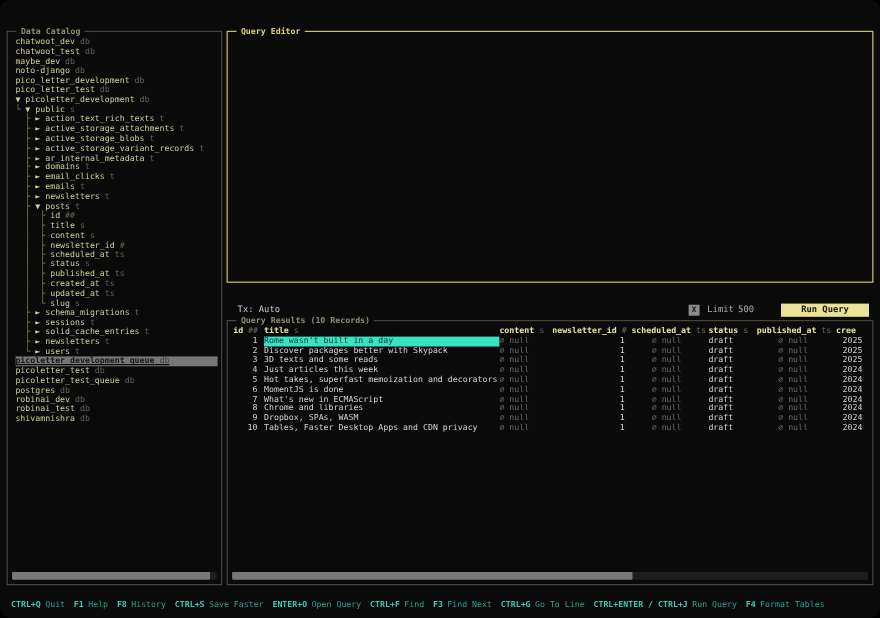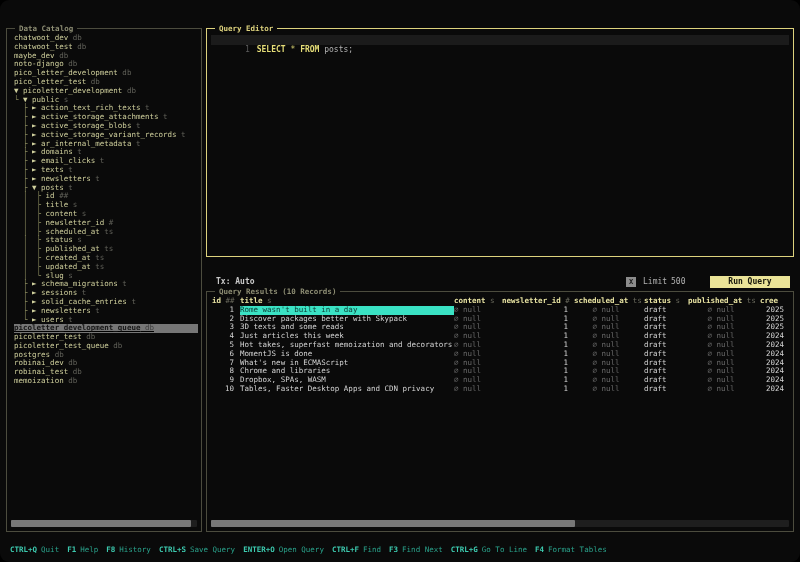--- a/index.html
+++ b/index.html
@@ -40,21 +40,21 @@
   
   .codeline { position:absolute; top:6px; left:4px; right:4px; height:10px; background:#1b1b1b;
               font-size:8px; line-height:10px; white-space:pre; }
   .gutter { color:#5c5c5c; padding:0 7px 0 5px; }
   .tok-kw { color:#e5dd78; font-weight:bold; }
   .tok-op { color:#d8d273; }
   .tok-plain { color:#b3b3b3; }
 
   
   .runbar { position:absolute; left:206px; top:275px; width:588px; height:14px; font-size:8px; }
-  .tx { position:absolute; left:10px; top:2px; color:#c9c9c9; white-space:pre;font-weight:bold; }
+  .tx { position:absolute; left:10px; top:2px; color:#c9c9c9; white-space:pre; }
   .checkbox { position:absolute; left:420px; top:2px; width:10px; height:10px; background:#8c8c8c;
               color:#161616; font-size:7px; font-weight:bold; text-align:center; line-height:10px; }
   .limit-label { position:absolute; left:437px; top:2px; color:#b2b2b2; }
   .limit-value { position:absolute; left:465px; top:2px; color:#b2b2b2; }
   .run-btn { position:absolute; right:4px; top:1px; width:80px; height:12px; background:#eae397;
              color:#15150a; font-weight:bold; text-align:center; line-height:12px; cursor:pointer; }
 
   
   .rtable { position:absolute; top:5px; left:5px; right:3px; bottom:14px; overflow:hidden;
             font-size:7.5px; line-height:8.8px; }
@@ -98,21 +98,21 @@
         <div class="trow"><span class="g"></span><span class="i"></span><span class="n">pico_letter_test</span><span class="t"> db</span></div>
         <div class="trow"><span class="g"></span><span class="i">▼ </span><span class="n">picoletter_development</span><span class="t"> db</span></div>
         <div class="trow"><span class="g">└ </span><span class="i">▼ </span><span class="n">public</span><span class="t"> s</span></div>
         <div class="trow"><span class="g">  ├ </span><span class="i">► </span><span class="n">action_text_rich_texts</span><span class="t"> t</span></div>
         <div class="trow"><span class="g">  ├ </span><span class="i">► </span><span class="n">active_storage_attachments</span><span class="t"> t</span></div>
         <div class="trow"><span class="g">  ├ </span><span class="i">► </span><span class="n">active_storage_blobs</span><span class="t"> t</span></div>
         <div class="trow"><span class="g">  ├ </span><span class="i">► </span><span class="n">active_storage_variant_records</span><span class="t"> t</span></div>
         <div class="trow"><span class="g">  ├ </span><span class="i">► </span><span class="n">ar_internal_metadata</span><span class="t"> t</span></div>
         <div class="trow"><span class="g">  ├ </span><span class="i">► </span><span class="n">domains</span><span class="t"> t</span></div>
         <div class="trow"><span class="g">  ├ </span><span class="i">► </span><span class="n">email_clicks</span><span class="t"> t</span></div>
-        <div class="trow"><span class="g">  ├ </span><span class="i">► </span><span class="n">texts</span><span class="t"> t</span></div>
+        <div class="trow"><span class="g">  ├ </span><span class="i">► </span><span class="n">emails</span><span class="t"> t</span></div>
         <div class="trow"><span class="g">  ├ </span><span class="i">► </span><span class="n">newsletters</span><span class="t"> t</span></div>
         <div class="trow"><span class="g">  ├ </span><span class="i">▼ </span><span class="n">posts</span><span class="t"> t</span></div>
         <div class="trow"><span class="g">  │  ├ </span><span class="i"></span><span class="n">id</span><span class="t"> ##</span></div>
         <div class="trow"><span class="g">  │  ├ </span><span class="i"></span><span class="n">title</span><span class="t"> s</span></div>
         <div class="trow"><span class="g">  │  ├ </span><span class="i"></span><span class="n">content</span><span class="t"> s</span></div>
         <div class="trow"><span class="g">  │  ├ </span><span class="i"></span><span class="n">newsletter_id</span><span class="t"> #</span></div>
         <div class="trow"><span class="g">  │  ├ </span><span class="i"></span><span class="n">scheduled_at</span><span class="t"> ts</span></div>
         <div class="trow"><span class="g">  │  ├ </span><span class="i"></span><span class="n">status</span><span class="t"> s</span></div>
         <div class="trow"><span class="g">  │  ├ </span><span class="i"></span><span class="n">published_at</span><span class="t"> ts</span></div>
         <div class="trow"><span class="g">  │  ├ </span><span class="i"></span><span class="n">created_at</span><span class="t"> ts</span></div>
@@ -122,32 +122,29 @@
         <div class="trow"><span class="g">  ├ </span><span class="i">► </span><span class="n">sessions</span><span class="t"> t</span></div>
         <div class="trow"><span class="g">  ├ </span><span class="i">► </span><span class="n">solid_cache_entries</span><span class="t"> t</span></div>
         <div class="trow"><span class="g">  ├ </span><span class="i">► </span><span class="n">newsletters</span><span class="t"> t</span></div>
         <div class="trow"><span class="g">  └ </span><span class="i">► </span><span class="n">users</span><span class="t"> t</span></div>
         <div class="trow sel"><span class="g"></span><span class="i"></span><span class="n">picoletter_development_queue</span><span class="t"> db</span></div>
         <div class="trow"><span class="g"></span><span class="i"></span><span class="n">picoletter_test</span><span class="t"> db</span></div>
         <div class="trow"><span class="g"></span><span class="i"></span><span class="n">picoletter_test_queue</span><span class="t"> db</span></div>
         <div class="trow"><span class="g"></span><span class="i"></span><span class="n">postgres</span><span class="t"> db</span></div>
         <div class="trow"><span class="g"></span><span class="i"></span><span class="n">robinai_dev</span><span class="t"> db</span></div>
         <div class="trow"><span class="g"></span><span class="i"></span><span class="n">robinai_test</span><span class="t"> db</span></div>
-        <div class="trow"><span class="g"></span><span class="i"></span><span class="n">memoization</span><span class="t"> db</span></div>
+        <div class="trow"><span class="g"></span><span class="i"></span><span class="n">shivamnishra</span><span class="t"> db</span></div>
       </div>
     <div class="hscroll">
       <div class="thumb"></div>
     </div>
   </div>
 
   <div class="panel" id="editor-panel">
     <div class="panel-title">Query Editor</div>
-    <div class="codeline">
-      <span class="gutter">1</span><span id="code-tokens"><span class="tok-kw">SELECT</span><span class="tok-plain"> </span><span class="tok-op">*</span><span class="tok-plain"> </span><span class="tok-kw">FROM</span><span class="tok-plain"> </span><span class="tok-plain">posts</span><span class="tok-plain">;</span></span>
-    </div>
   </div>
 
   <div class="runbar">
     <span class="tx">Tx: Auto</span>
     <span class="checkbox">X</span>
     <span class="limit-label">Limit</span>
     <span class="limit-value">500</span>
     <span class="run-btn">Run Query</span>
   </div>
 
@@ -168,21 +165,22 @@
       </div>
     <div class="hscroll">
       <div class="thumb"></div>
     </div>
   </div>
 
   <div class="footer" id="footer-bar">
       <span class="fitem"><span class="fkey">CTRL+Q</span><span class="flabel">Quit</span></span>
       <span class="fitem"><span class="fkey">F1</span><span class="flabel">Help</span></span>
       <span class="fitem"><span class="fkey">F8</span><span class="flabel">History</span></span>
-      <span class="fitem"><span class="fkey">CTRL+S</span><span class="flabel">Save Query</span></span>
+      <span class="fitem"><span class="fkey">CTRL+S</span><span class="flabel">Save Faster</span></span>
       <span class="fitem"><span class="fkey">ENTER+O</span><span class="flabel">Open Query</span></span>
       <span class="fitem"><span class="fkey">CTRL+F</span><span class="flabel">Find</span></span>
       <span class="fitem"><span class="fkey">F3</span><span class="flabel">Find Next</span></span>
       <span class="fitem"><span class="fkey">CTRL+G</span><span class="flabel">Go To Line</span></span>
+      <span class="fitem"><span class="fkey">CTRL+ENTER / CTRL+J</span><span class="flabel">Run Query</span></span>
       <span class="fitem"><span class="fkey">F4</span><span class="flabel">Format Tables</span></span>
     </div>
 
 </div>
 
 </body></html>

